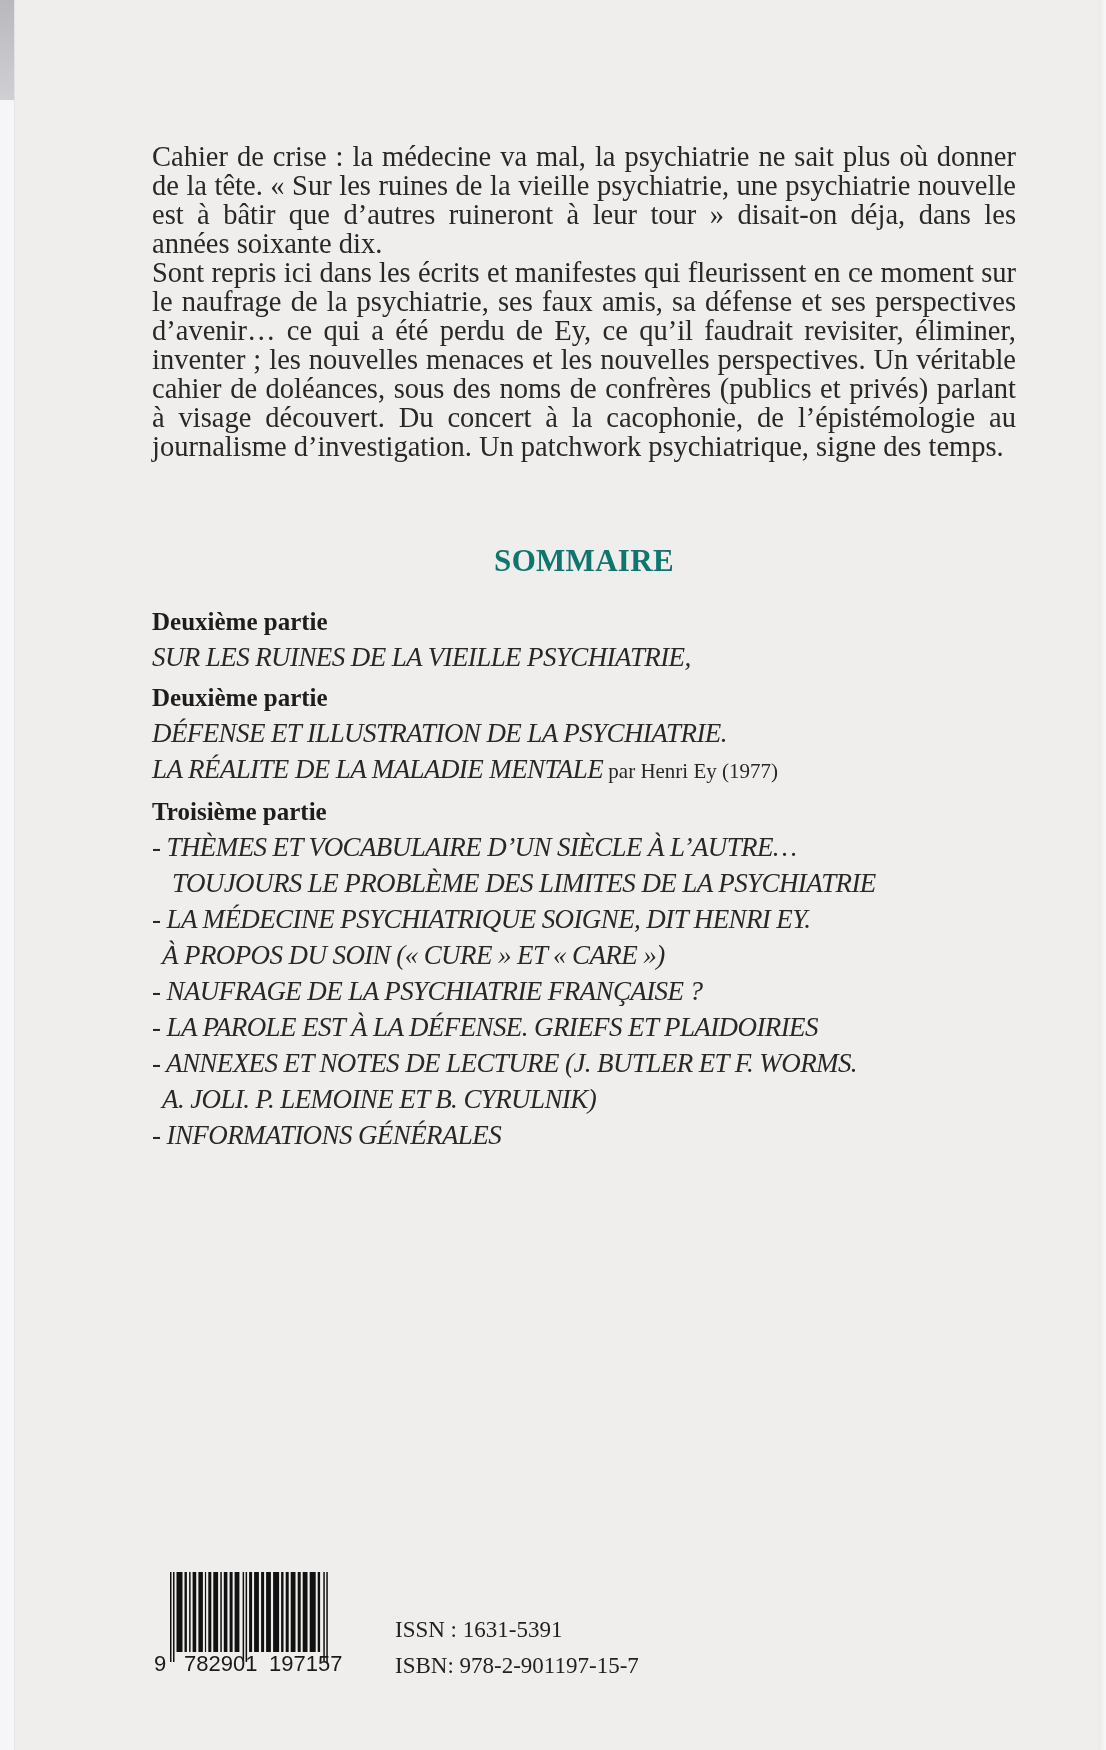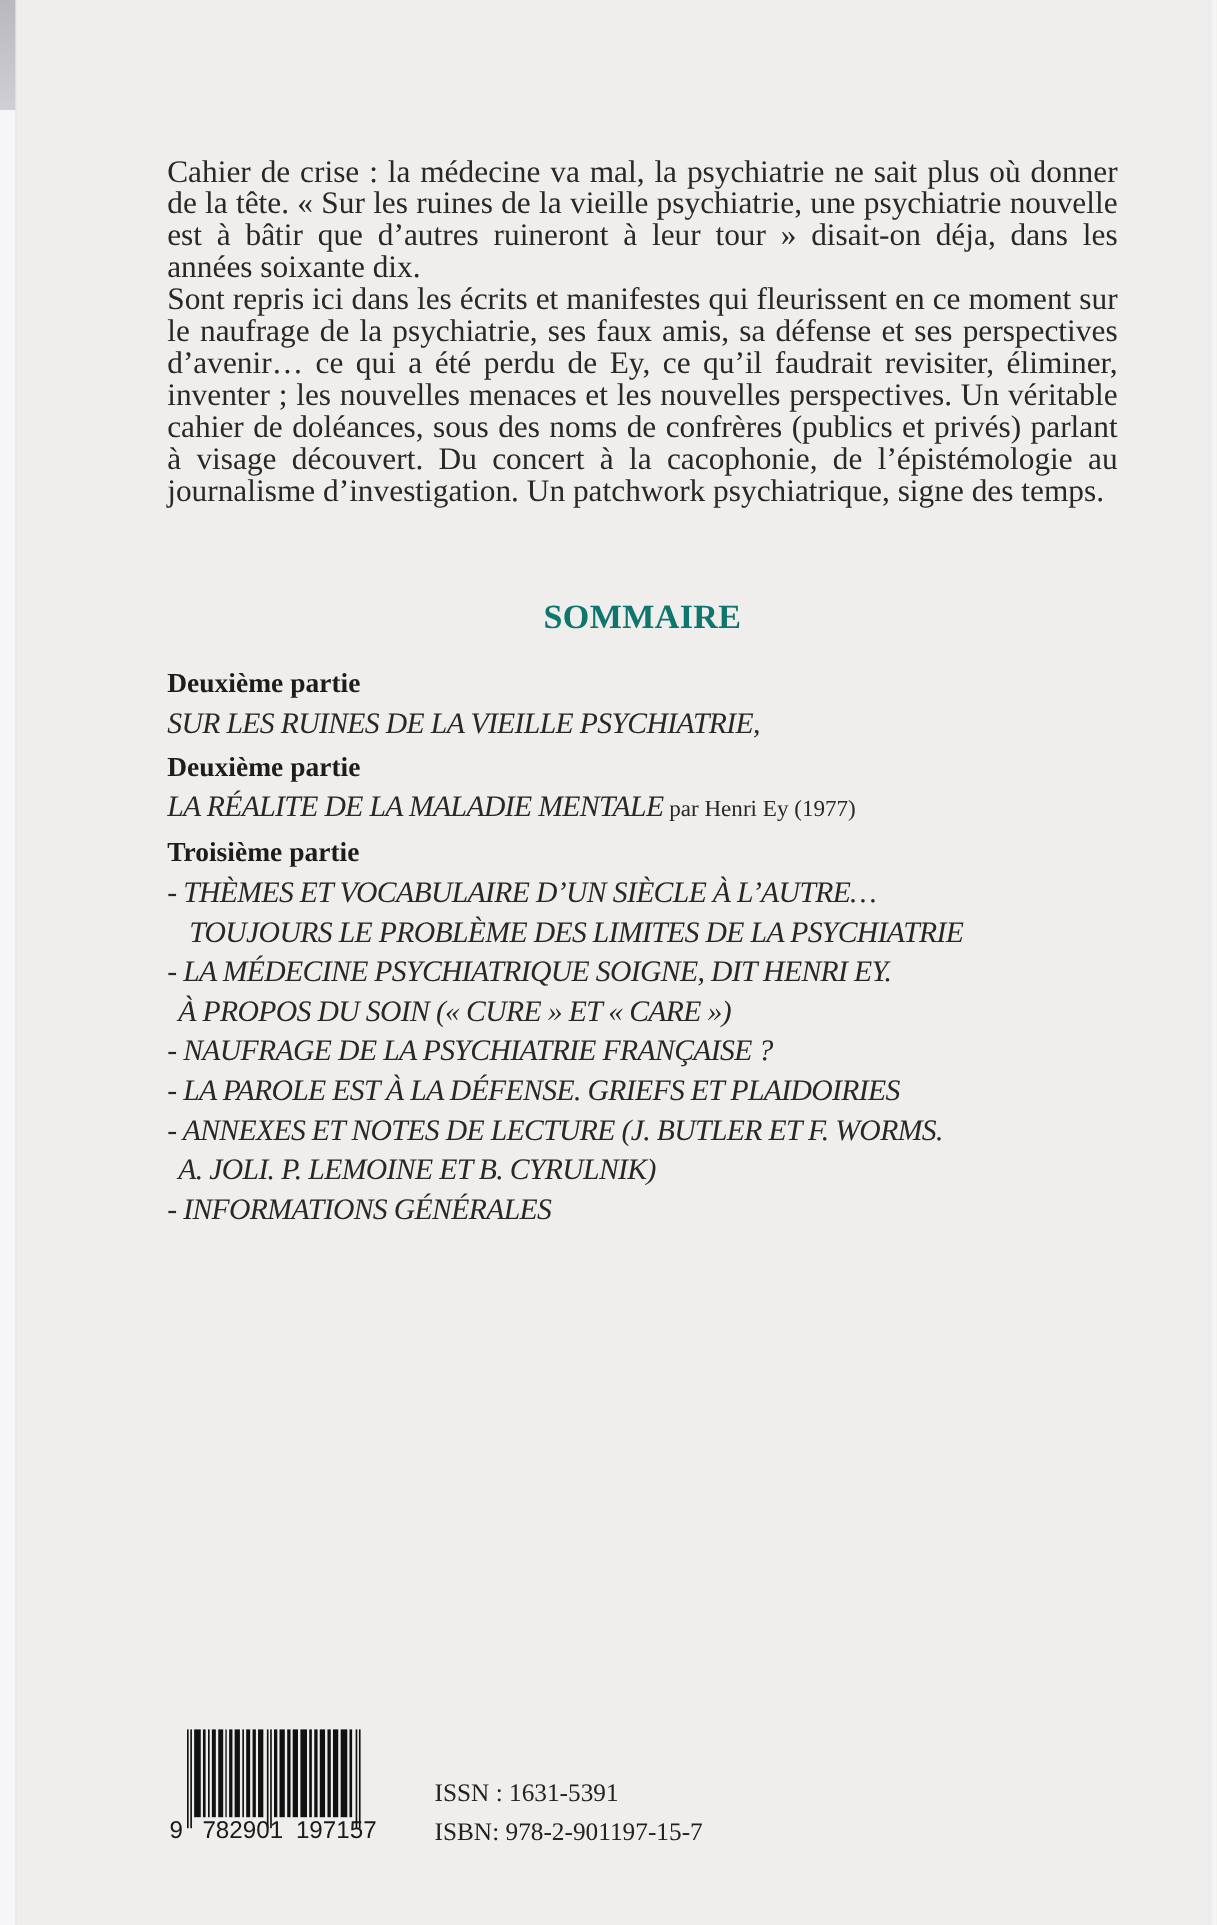--- a/index.html
+++ b/index.html
@@ -72,20 +72,21 @@
 
   <div class="sommaire-title">SOMMAIRE</div>
 
   <div class="part">
     <div class="part-label">Deuxième partie</div>
     <div class="part-line">SUR LES RUINES DE LA VIEILLE PSYCHIATRIE,</div>
   </div>
 
   <div class="part">
     <div class="part-label">Deuxième partie</div>
+    <div class="part-line">DÉFENSE ET ILLUSTRATION DE LA PSYCHIATRIE.</div>
     <div class="part-line"><span>LA RÉALITE DE LA MALADIE MENTALE</span><span class="roman"> par Henri Ey (1977)</span></div>
   </div>
 
   <div class="part">
     <div class="part-label">Troisième partie</div>
     <div class="part-line">- THÈMES ET VOCABULAIRE D’UN SIÈCLE À L’AUTRE…</div>
     <div class="part-line indent">TOUJOURS LE PROBLÈME DES LIMITES DE LA PSYCHIATRIE</div>
     <div class="part-line">- LA MÉDECINE PSYCHIATRIQUE SOIGNE, DIT HENRI EY.</div>
     <div class="part-line indent-sm">À PROPOS DU SOIN  (« CURE » ET « CARE »)</div>
     <div class="part-line">- NAUFRAGE DE LA PSYCHIATRIE FRANÇAISE ?</div>

